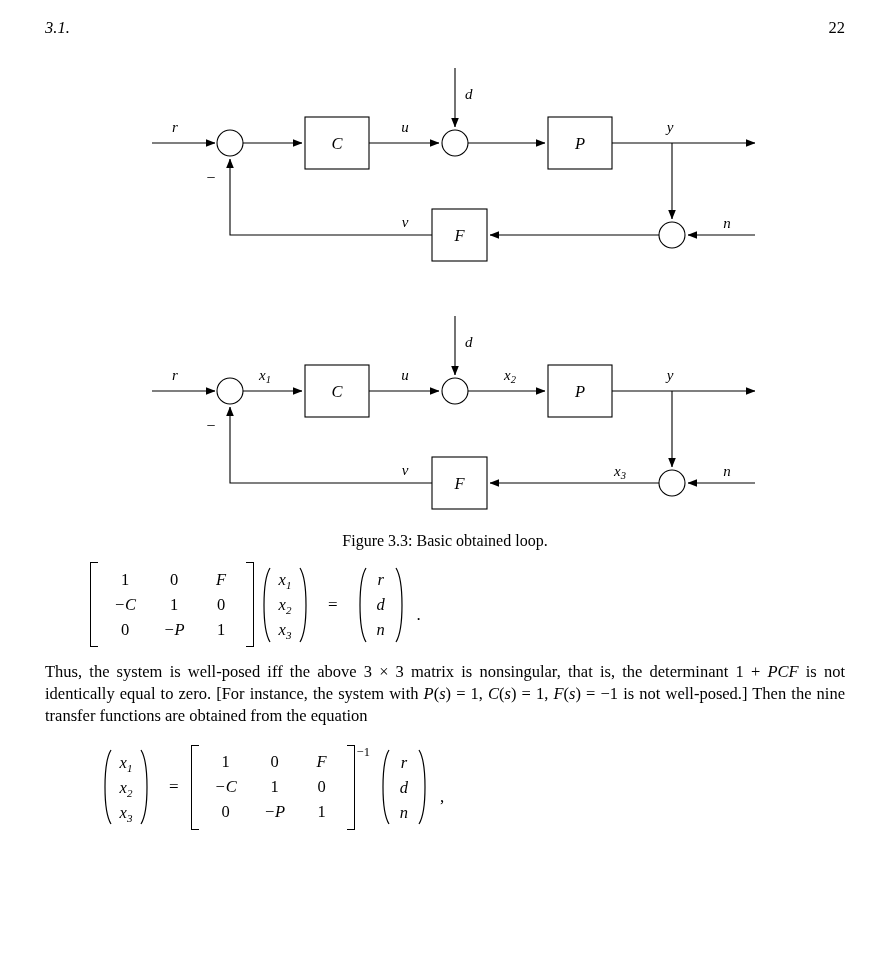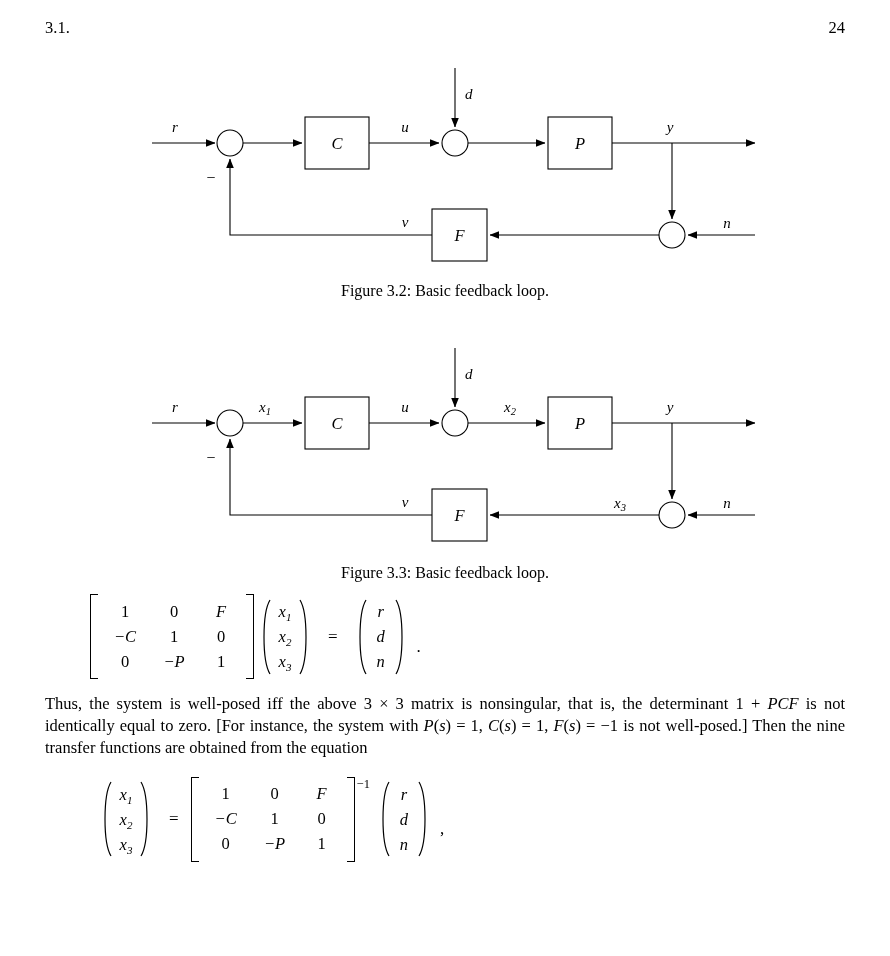--- a/index.html
+++ b/index.html
@@ -4,21 +4,21 @@
 <style>
   * { margin:0; padding:0; box-sizing:border-box; }
   html,body { background:#fff; }
   body {
     width:890px; height:956px; color:#000;
     font-family:"Liberation Serif","DejaVu Serif",serif;
   }
   .page { position:relative; width:890px; height:956px; padding:18px 45px 0 45px; overflow:hidden; background:#fff; }
 
   .header { display:flex; justify-content:space-between; font-size:16.5px; align-items:baseline; }
-  .header-left { display:flex; gap:14px; }
+  .header-left { font-style:italic; display:flex; gap:14px; }
 
   .figure-wrap { margin-left:70px; margin-top:20px; }
   .figure-wrap.second { margin-top:38px; }
   svg.diagram { display:block; }
   svg.diagram text { font-family:"Liberation Serif","DejaVu Serif",serif; font-size:15px; font-style:italic; fill:#000; }
   svg.diagram text.blocklabel { font-size:16.5px; text-anchor:middle; }
   svg.diagram text.sym { font-style:normal; font-size:16px; }
   svg.diagram tspan.subsc { font-size:10.5px; }
 
   .caption { text-align:center; font-size:16px; margin-top:14px; }
@@ -55,21 +55,21 @@
 </style>
 </head>
 <body>
 
 <div class="page">
 
   <div class="header">
     <div class="header-left">
       <span>3.1.</span>
     </div>
-    <span>24</span>
+    <span>22</span>
   </div>
 
   <div class="figure-wrap">
     <svg class="diagram" width="660" height="210" viewBox="0 0 660 210">
       <defs>
         <marker id="arrA" viewBox="0 0 10 8" refX="9.5" refY="4" markerWidth="9" markerHeight="7.2" orient="auto-start-reverse">
           <path d="M0,0 L10,4 L0,8 Z" fill="#000"></path>
         </marker>
       </defs>
       <g stroke="#000" stroke-width="1.1" fill="none">
@@ -97,21 +97,20 @@
         <text x="290" y="74" text-anchor="middle">u</text>
         <text x="350" y="41">d</text>
         <text x="465" y="90.5" class="blocklabel">P</text>
         <text x="555" y="74" text-anchor="middle">y</text>
         <text x="612" y="170" text-anchor="middle">n</text>
         <text x="344.5" y="182.5" class="blocklabel">F</text>
         <text x="290" y="169" text-anchor="middle">v</text>
       </g>
     </svg>
   </div>
-  <div class="caption">Figure 3.2: Basic feedback loop.</div>
 
   <div class="figure-wrap second">
     <svg class="diagram" width="660" height="210" viewBox="0 0 660 210">
       <defs>
         <marker id="arrB" viewBox="0 0 10 8" refX="9.5" refY="4" markerWidth="9" markerHeight="7.2" orient="auto-start-reverse">
           <path d="M0,0 L10,4 L0,8 Z" fill="#000"></path>
         </marker>
       </defs>
       <g stroke="#000" stroke-width="1.1" fill="none">
         <path d="M37,85 H100" marker-end="url(#arrB)"></path>
@@ -141,21 +140,21 @@
         <text x="395" y="74" text-anchor="middle"><tspan>x</tspan><tspan dy="3" class="subsc">2</tspan></text>
         <text x="465" y="90.5" class="blocklabel">P</text>
         <text x="555" y="74" text-anchor="middle">y</text>
         <text x="612" y="170" text-anchor="middle">n</text>
         <text x="505" y="170" text-anchor="middle"><tspan>x</tspan><tspan dy="3" class="subsc">3</tspan></text>
         <text x="344.5" y="182.5" class="blocklabel">F</text>
         <text x="290" y="169" text-anchor="middle">v</text>
       </g>
     </svg>
   </div>
-  <div class="caption second">Figure 3.3: Basic feedback loop.</div>
+  <div class="caption second">Figure 3.3: Basic obtained loop.</div>
 
 
   <div class="equation eq1">
     <div class="bmatrix">
       <span class="sqbr l"></span>
       <div class="mgrid">
         <span class="cell">1</span>
         <span class="cell">0</span>
         <span class="cell it">F</span>
         <span class="cell it">−C</span>

